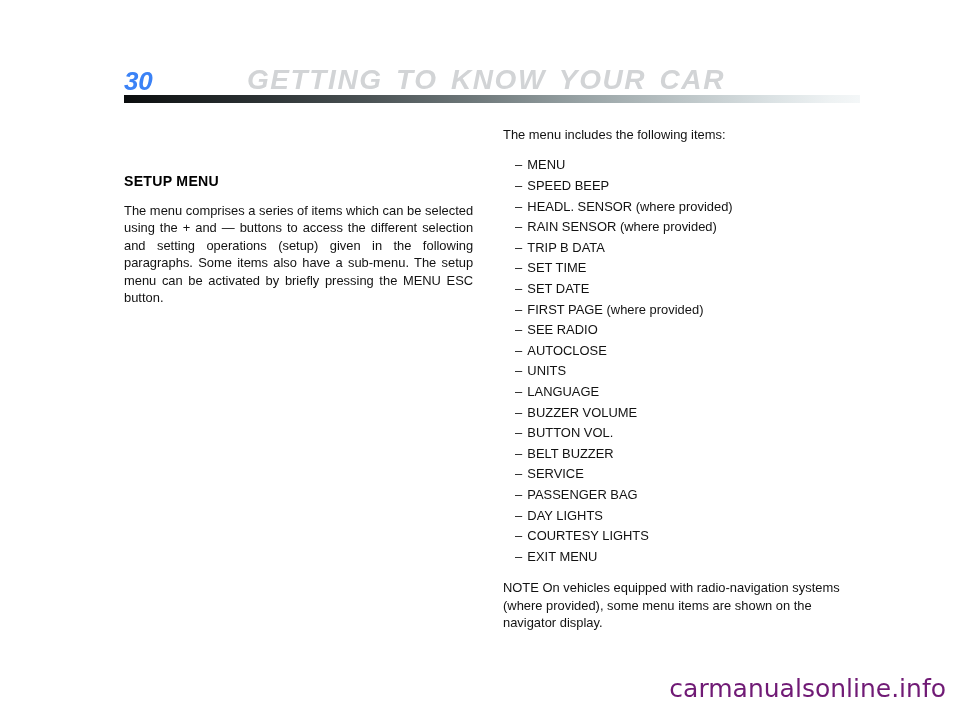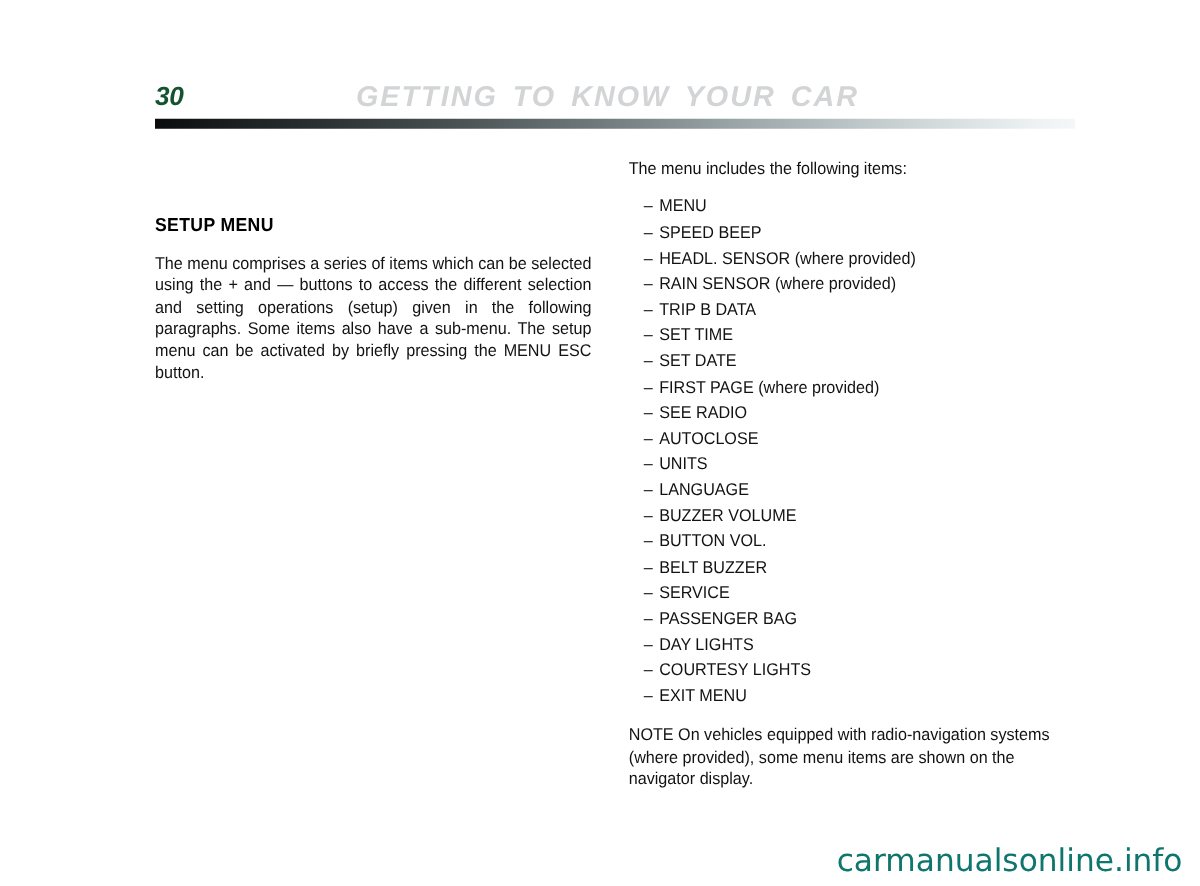--- a/index.html
+++ b/index.html
@@ -27,34 +27,34 @@
     left: 124px;
     top: 62px;
     width: 736px;
     height: 34px;
   }
   .page-number {
     position: absolute;
     left: 0;
     top: 4px;
     font-family: "Liberation Sans", sans-serif;
-    font-size: 21px;
+    font-size: 26px;
     font-weight: bold;
     font-style: italic;
-    color: #14532d;
+    color: #3b82f6;
     letter-spacing: -0.2px;
   }
   .header-title {
     position: absolute;
     left: 0;
     right: 0;
     top: 2px;
     text-align: center;
     font-family: "Liberation Sans", sans-serif;
-    font-size: 23px;
+    font-size: 28px;
     font-weight: bold;
     font-style: italic;
     color: #d2d4d6;
     letter-spacing: 1.6px;
     word-spacing: 4px;
     white-space: nowrap;
     transform: translateX(-6px);
   }
   .header-rule {
     position: absolute;
@@ -164,21 +164,21 @@
     width: 105%;
   }
 
   
   .watermark {
     position: absolute;
     right: 14px;
     bottom: 6px;
     font-family: "DejaVu Sans", sans-serif;
     font-size: 25px;
-    color: #0f766e;
+    color: #701a75;
     letter-spacing: 0px;
     white-space: nowrap;
   }
 </style>
 </head>
 <body>
 
 <div id="page">
 
   <div class="page-header">

